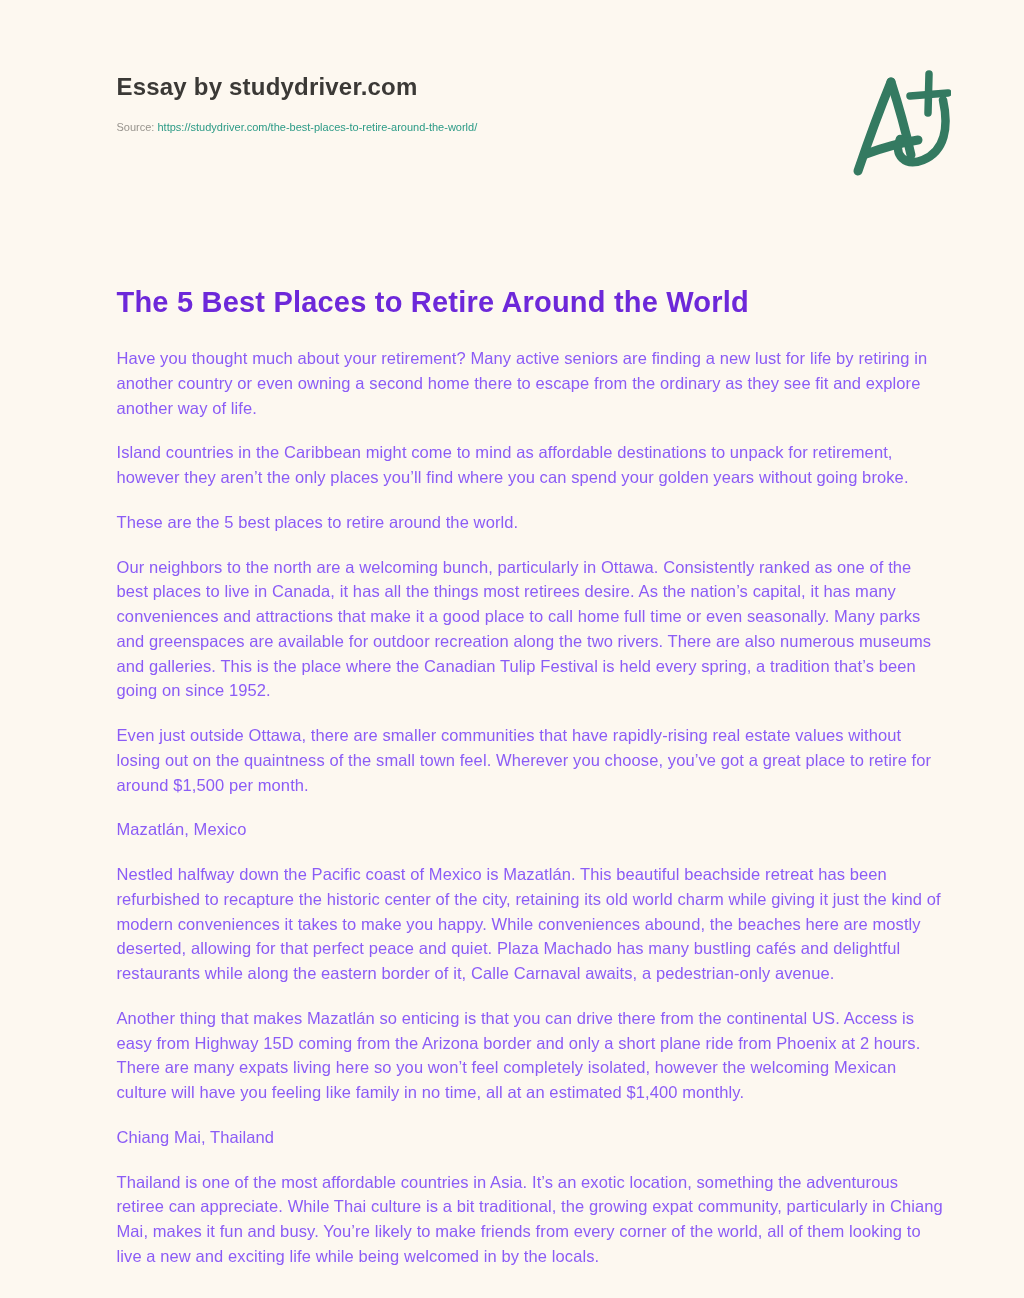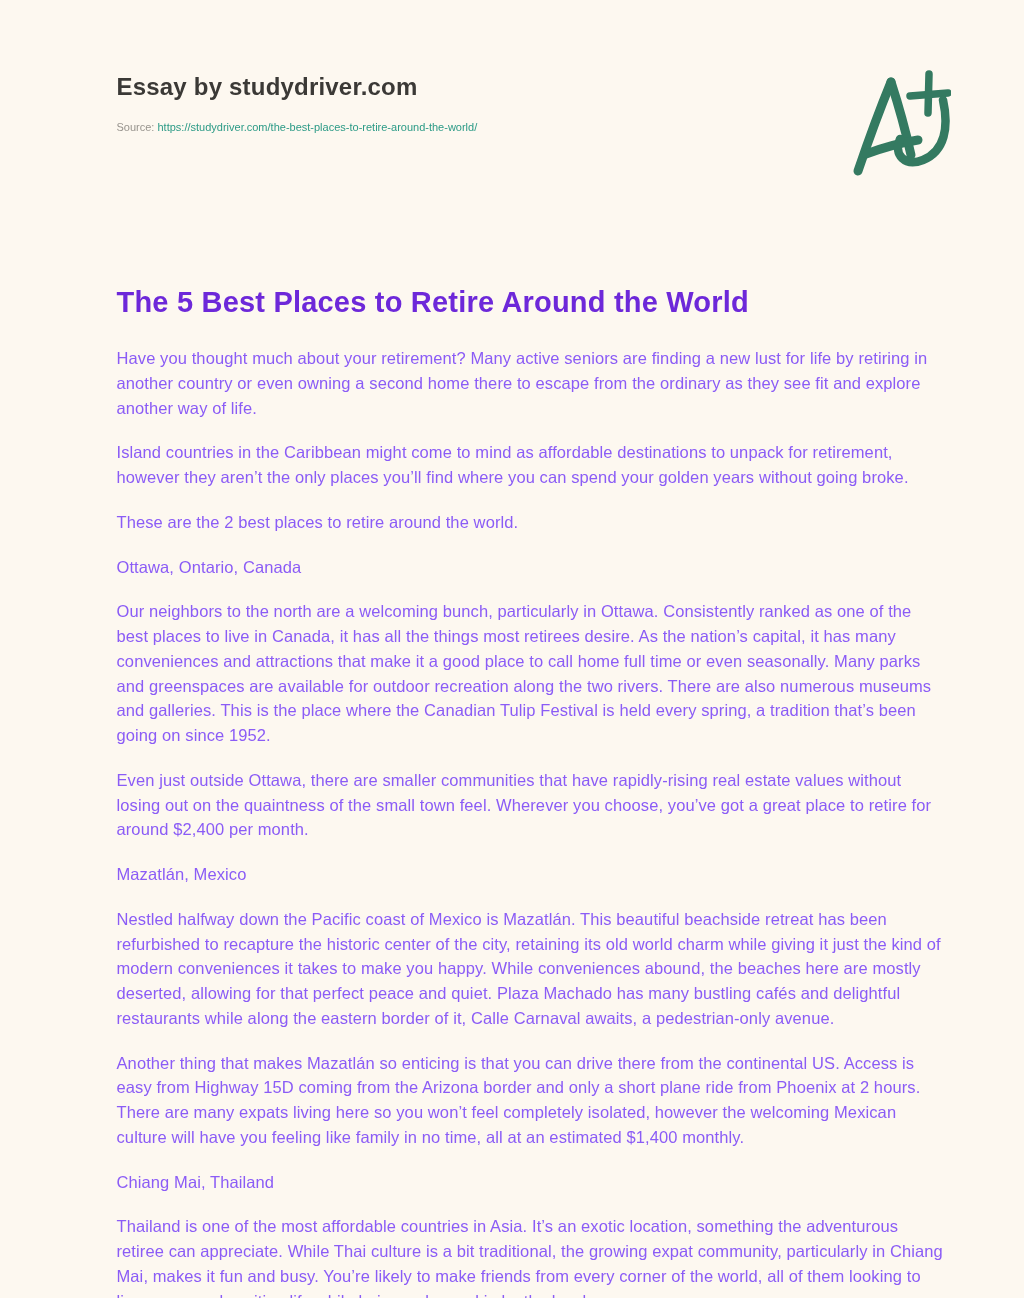--- a/index.html
+++ b/index.html
@@ -89,24 +89,23 @@
           <path d="M 92 33 C 98 60 94 84 72 93 C 54 100 42 88 49 72" stroke="#347A61" stroke-width="8.5" stroke-linecap="round" fill="none"></path>
         </svg>
       </div>
     </div>
 
     <h1 class="article-title">The 5 Best Places to Retire Around the World</h1>
 
     <div class="article-body">
       <p>Have you thought much about your retirement? Many active seniors are finding a new lust for life by retiring in another country or even owning a second home there to escape from the ordinary as they see fit and explore another way of life.</p>
       <p>Island countries in the Caribbean might come to mind as affordable destinations to unpack for retirement, however they aren’t the only places you’ll find where you can spend your golden years without going broke.</p>
-      <p>These are the 2 best places to retire around the world.</p>
-      <p>Ottawa, Ontario, Canada</p>
+      <p>These are the 5 best places to retire around the world.</p>
       <p>Our neighbors to the north are a welcoming bunch, particularly in Ottawa. Consistently ranked as one of the best places to live in Canada, it has all the things most retirees desire. As the nation’s capital, it has many conveniences and attractions that make it a good place to call home full time or even seasonally. Many parks and greenspaces are available for outdoor recreation along the two rivers. There are also numerous museums and galleries. This is the place where the Canadian Tulip Festival is held every spring, a tradition that’s been going on since 1952.</p>
-      <p>Even just outside Ottawa, there are smaller communities that have rapidly-rising real estate values without losing out on the quaintness of the small town feel. Wherever you choose, you’ve got a great place to retire for around $2,400 per month.</p>
+      <p>Even just outside Ottawa, there are smaller communities that have rapidly-rising real estate values without losing out on the quaintness of the small town feel. Wherever you choose, you’ve got a great place to retire for around $1,500 per month.</p>
       <p>Mazatlán, Mexico</p>
       <p>Nestled halfway down the Pacific coast of Mexico is Mazatlán. This beautiful beachside retreat has been refurbished to recapture the historic center of the city, retaining its old world charm while giving it just the kind of modern conveniences it takes to make you happy. While conveniences abound, the beaches here are mostly deserted, allowing for that perfect peace and quiet. Plaza Machado has many bustling cafés and delightful restaurants while along the eastern border of it, Calle Carnaval awaits, a pedestrian-only avenue.</p>
       <p>Another thing that makes Mazatlán so enticing is that you can drive there from the continental US. Access is easy from Highway 15D coming from the Arizona border and only a short plane ride from Phoenix at 2 hours. There are many expats living here so you won’t feel completely isolated, however the welcoming Mexican culture will have you feeling like family in no time, all at an estimated $1,400 monthly.</p>
       <p>Chiang Mai, Thailand</p>
       <p>Thailand is one of the most affordable countries in Asia. It’s an exotic location, something the adventurous retiree can appreciate. While Thai culture is a bit traditional, the growing expat community, particularly in Chiang Mai, makes it fun and busy. You’re likely to make friends from every corner of the world, all of them looking to live a new and exciting life while being welcomed in by the locals.</p>
 
     </div>
 
   </div>
 </div>

